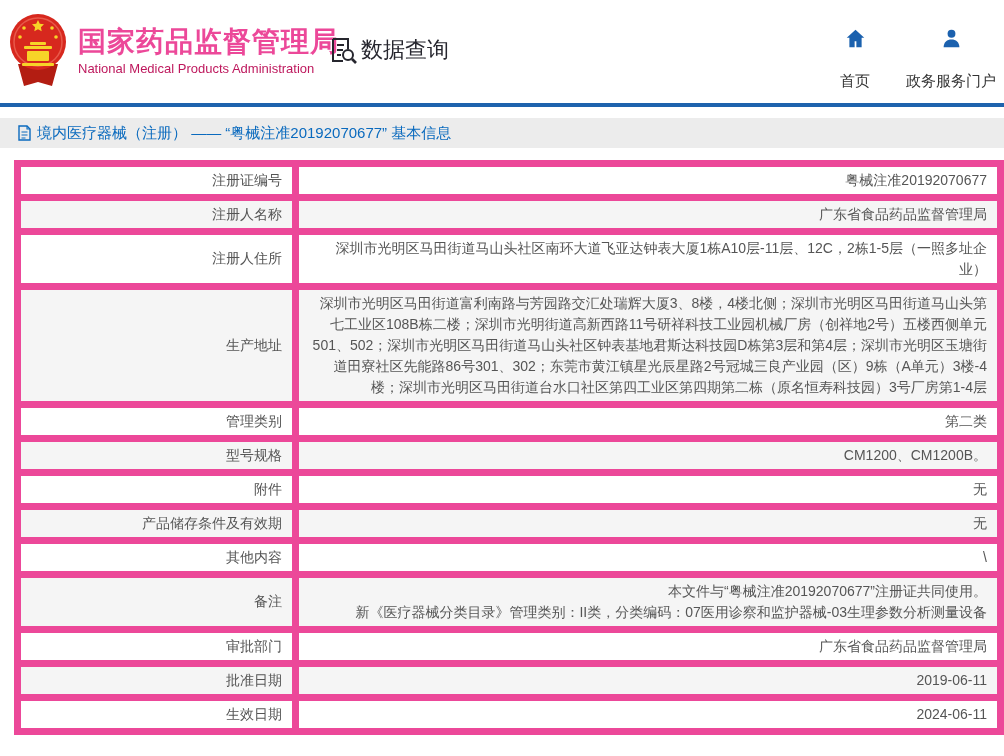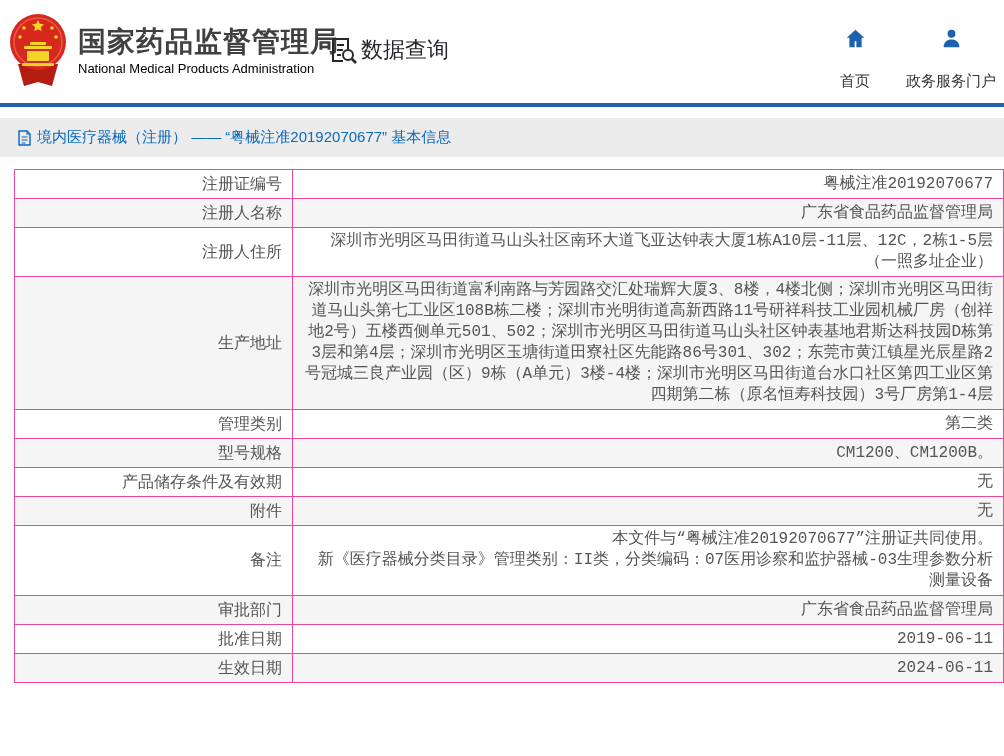--- a/index.html
+++ b/index.html
@@ -9,44 +9,44 @@
     background:#ffffff;
     font-family:"Liberation Sans","DejaVu Sans",sans-serif;
     color:#555;
   }
 
   
   .site-header { position:relative; height:103px; background:#fff; }
   .brand { position:absolute; left:10px; top:12px; display:flex; align-items:center; }
   .emblem { width:56px; height:78px; flex:0 0 auto; }
   .brand-text { margin-left:12px; }
-  .brand-cn { font-size:28px; font-weight:bold; color:#404040; letter-spacing:1px; line-height:1.15; }
-  .brand-en { font-size:13px; color:#000000; margin-top:3px; }
+  .brand-cn { font-size:28px; font-weight:bold; color:#ec4899; letter-spacing:1px; line-height:1.15; }
+  .brand-en { font-size:13px; color:#be185d; margin-top:3px; }
 
   .data-query { position:absolute; left:328px; top:35px; display:flex; align-items:center;
     gap:3px; font-size:22px; color:#26262e; cursor:pointer; }
   .data-query svg { width:30px; height:30px; }
 
   .top-nav { position:absolute; right:8px; top:28px; display:flex; gap:36px; }
   .nav-item { display:flex; flex-direction:column; align-items:center; gap:23px;
     font-size:15px; color:#333; cursor:pointer; white-space:nowrap; }
   .nav-item svg { width:21px; height:21px; }
 
   .blue-line { height:4px; background:#1e63ad; }
 
   
-  .title-bar { margin-top:11px; height:39px; background:#ececec;
+  .title-bar { margin-top:11px; height:30px; background:#ececec;
     display:flex; align-items:center; padding-left:18px; }
   .doc-icon { width:13px; height:16px; margin-right:6px; flex:0 0 auto; }
   .page-title { font-size:15px; color:#0a6abe; }
 
   
   .info-table { margin:12px 0 0 14px; border-collapse:collapse; width:990px; table-layout:fixed; }
   .info-table tr { height:29px; }
-  .info-table td { border:1px solid #ec4899; font-size:16px; vertical-align:middle; background:#fff;font-family:Liberation Mono, monospace; }
+  .info-table td { border:7px solid #ec4899; font-size:14px; vertical-align:middle; background:#fff; }
   .info-table tr:nth-child(even) td { background:#f5f5f5; }
   .label-cell { width:278px; text-align:right; padding:3px 10px 3px 4px; color:#555; }
   .value-cell { padding:3px 10px 3px 11px; color:#555; white-space:pre-line; line-height:21px;text-align:right; }
 </style>
 </head>
 <body>
 
 <header class="site-header">
   <div class="brand">
     <svg class="emblem" viewBox="0 0 56 78">
@@ -130,26 +130,30 @@
       </tr>
       <tr>
         <td class="label-cell">管理类别</td>
         <td class="value-cell">第二类</td>
       </tr>
       <tr>
         <td class="label-cell">型号规格</td>
         <td class="value-cell">CM1200、CM1200B。</td>
       </tr>
       <tr>
+        <td class="label-cell">附件</td>
+        <td class="value-cell">无</td>
+      </tr>
+      <tr>
         <td class="label-cell">产品储存条件及有效期</td>
         <td class="value-cell">无</td>
       </tr>
       <tr>
-        <td class="label-cell">附件</td>
-        <td class="value-cell">无</td>
+        <td class="label-cell">其他内容</td>
+        <td class="value-cell">\</td>
       </tr>
       <tr>
         <td class="label-cell">备注</td>
         <td class="value-cell">本文件与“粤械注准20192070677”注册证共同使用。
 新《医疗器械分类目录》管理类别：II类，分类编码：07医用诊察和监护器械-03生理参数分析测量设备</td>
       </tr>
       <tr>
         <td class="label-cell">审批部门</td>
         <td class="value-cell">广东省食品药品监督管理局</td>
       </tr>

